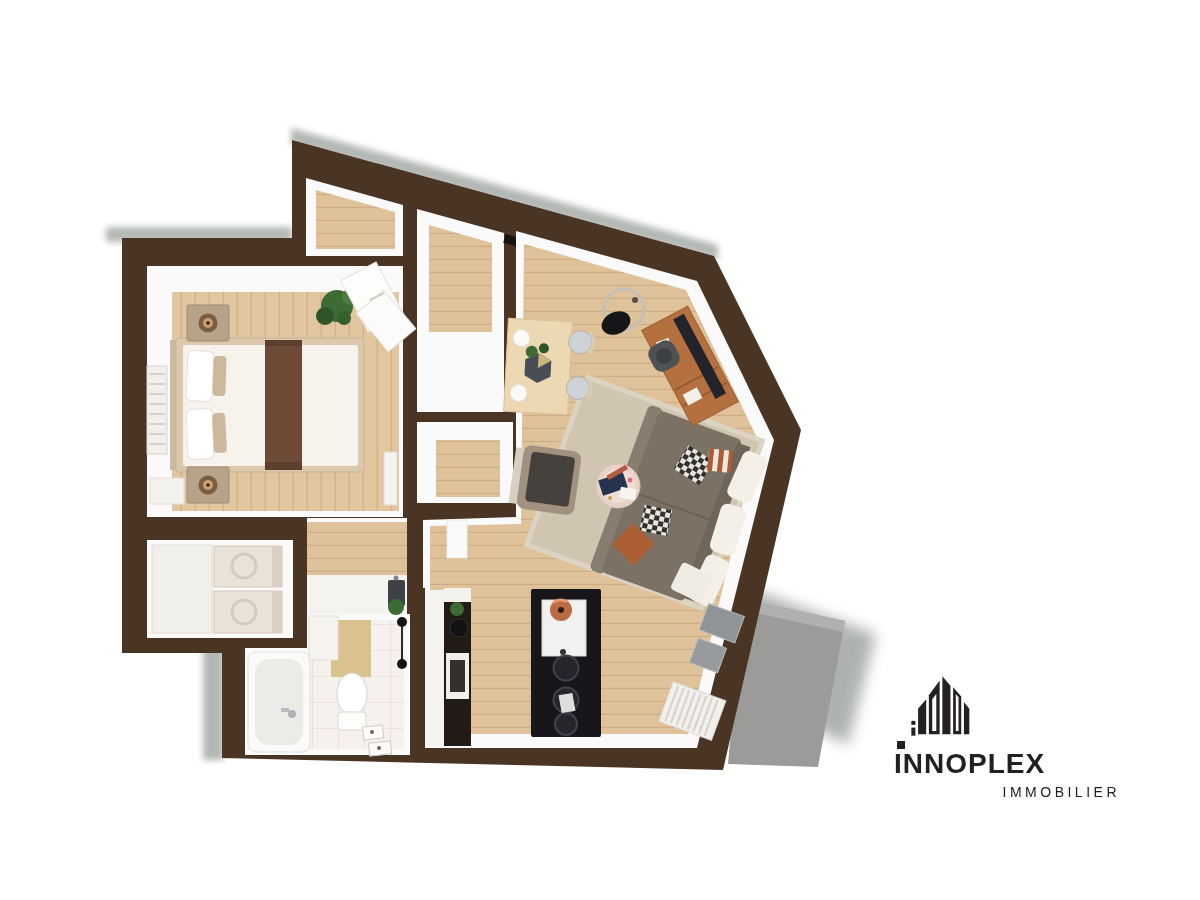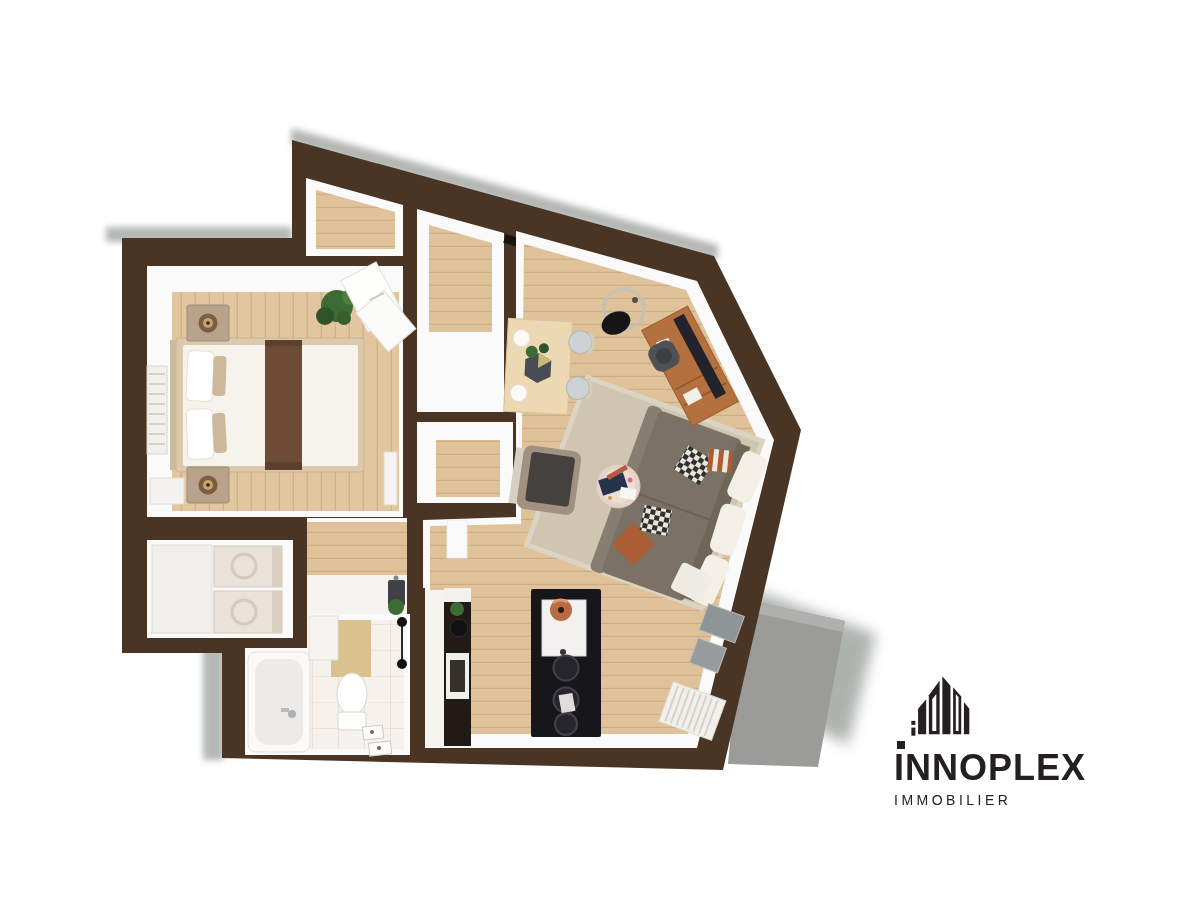--- a/index.html
+++ b/index.html
@@ -9,23 +9,23 @@
   
   .f-wall{fill:var(--wall);}
   .f-cavity{fill:var(--cavity);}
   .f-tile{fill:url(#tp);}
   .f-terrace{fill:var(--terrace);}
   .sh{fill:var(--shadow);}
 
   .logo{position:absolute;left:894px;top:660px;width:240px;color:var(--logo-ink,#242021);}
   .logo-icon{display:block;margin-left:16px;width:62px;height:88px;}
   .wordmark-row{position:relative;margin-top:2px;}
-  .wordmark{font-size:36px;font-weight:700;letter-spacing:1px;line-height:1;color:var(--logo-ink);}
+  .wordmark{font-size:28px;font-weight:700;letter-spacing:1px;line-height:1;color:var(--logo-ink);}
   .idot{position:absolute;left:3px;top:-9px;width:8px;height:8px;background:var(--logo-ink);}
-  .subtitle{margin-top:6px;font-size:14px;letter-spacing:3.5px;text-align:left;margin-right:14px;
+  .subtitle{margin-top:6px;font-size:14px;letter-spacing:3.5px;text-align:right;margin-right:14px;
             font-weight:400;color:var(--logo-ink);}
 </style>
 </head>
 <body>
 
 <div class="stage">
 <svg width="1200" height="900" viewBox="0 0 1200 900">
   <defs>
     <filter id="soft" x="-40%" y="-40%" width="180%" height="180%">
           <feGaussianBlur stdDeviation="3"></feGaussianBlur>

